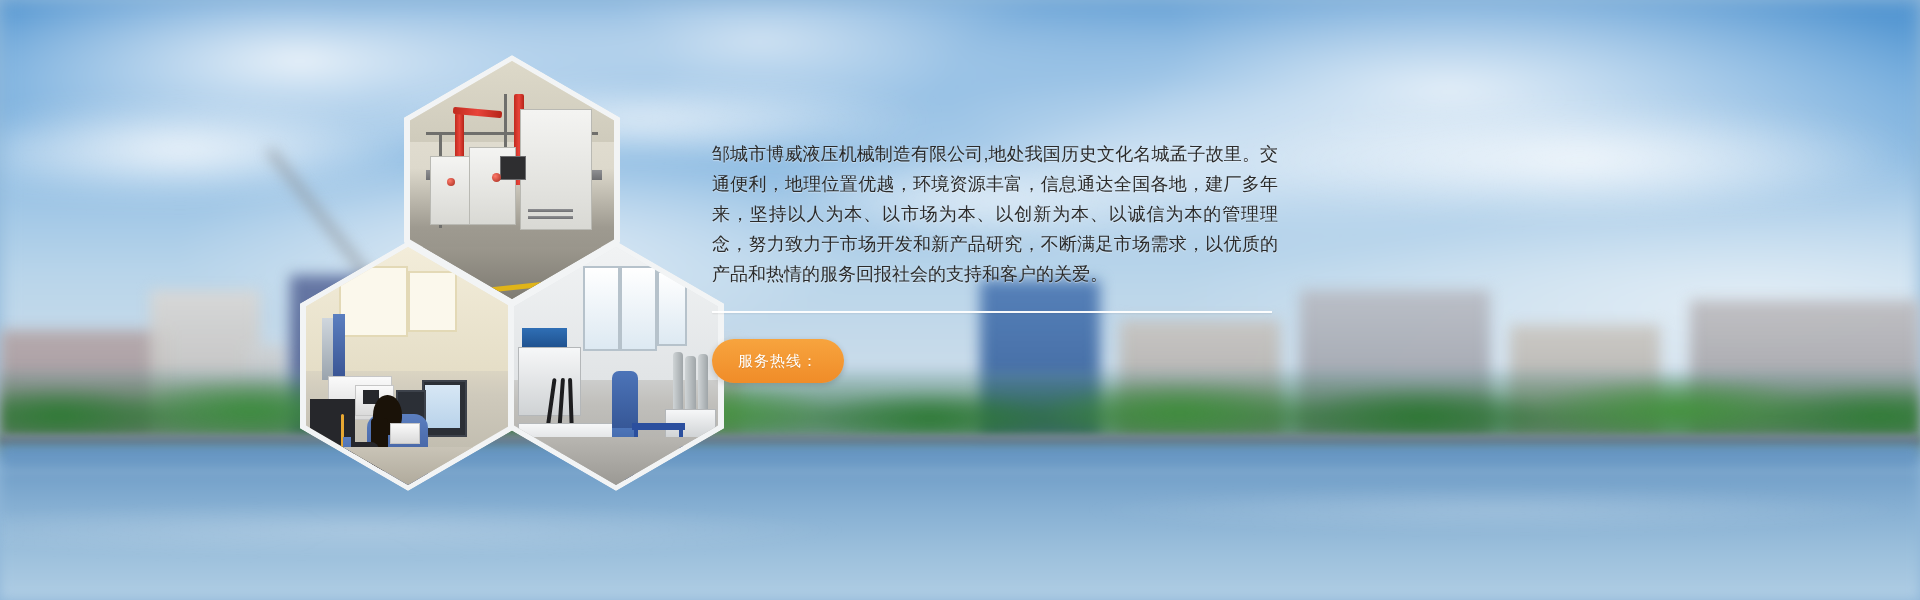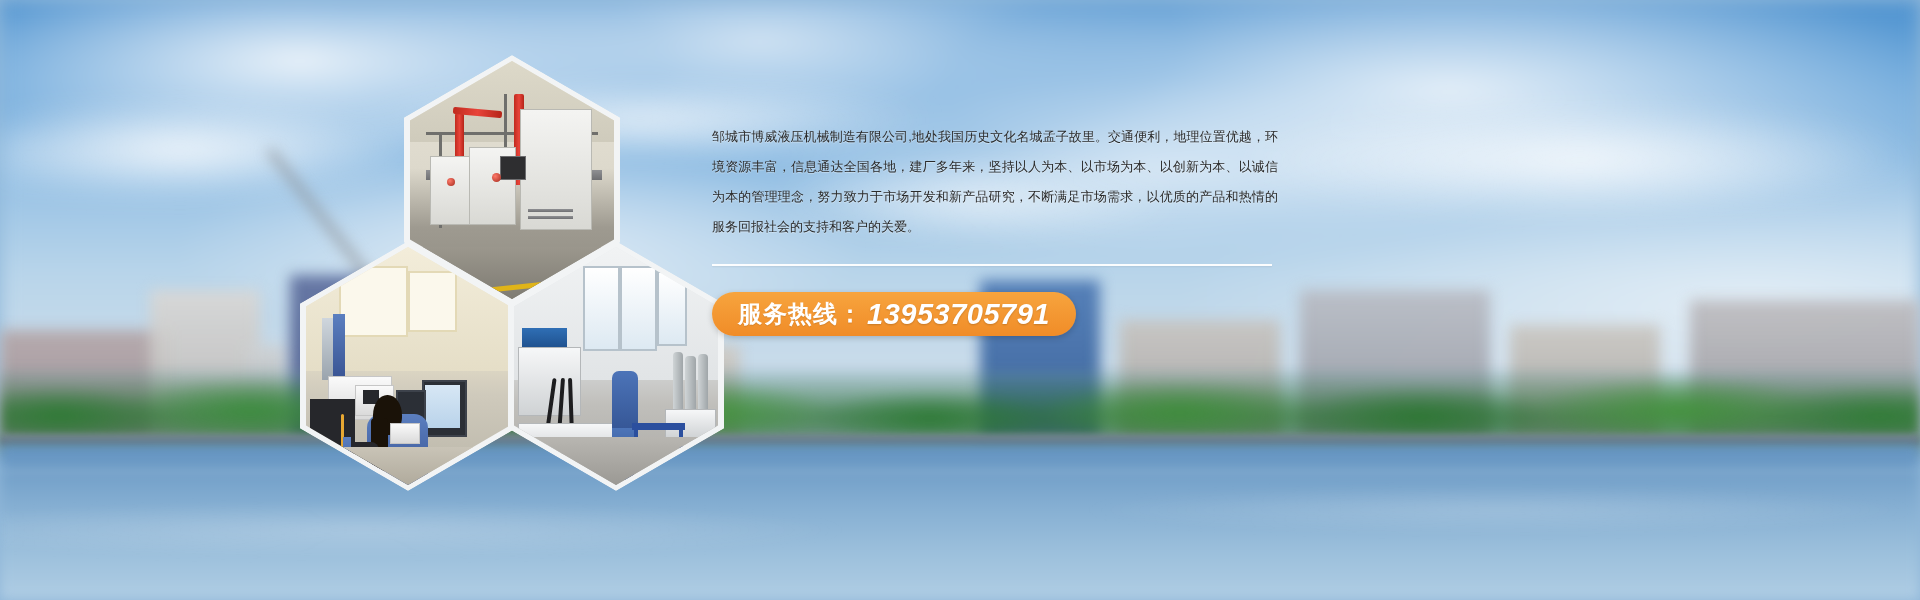--- a/index.html
+++ b/index.html
@@ -140,37 +140,37 @@
     white-space:nowrap;
     text-shadow:
       -1.6px -1.6px 0 #fff, 1.6px -1.6px 0 #fff,
       -1.6px  1.6px 0 #fff, 1.6px  1.6px 0 #fff,
        0 2px 3px rgba(0,0,0,.18);
   }
   .title .t-blue{color:#1b4f9c;}
   .title .t-red{color:#cc1414;}
 
   .desc{
-    margin-top:18px;width:566px;
-    font-size:13px;line-height:30px;color:#2b2b2b;
+    margin-top:35px;width:566px;
+    font-size:18px;line-height:30px;color:#2b2b2b;
     text-align:justify;
     text-shadow:0 1px 1px rgba(255,255,255,.45);
   }
   .divider{
     margin-top:22px;width:560px;height:2px;background:#ffffff;opacity:.95;
     box-shadow:0 1px 2px rgba(0,0,0,.08);
   }
   .hotline{
     margin-top:26px;display:inline-flex;align-items:center;
     height:44px;padding:0 26px;border-radius:22px;
     background:linear-gradient(180deg,#f7a43e,#f08c28);
     box-shadow:0 2px 6px rgba(0,0,0,.18);
   }
   .hotline .lbl{
-    color:#ffffff;font-size:24px;font-weight:bold;letter-spacing:1px;
+    color:#ffffff;font-size:15px;font-weight:normal;letter-spacing:1px;
     text-shadow:0 1px 1px rgba(0,0,0,.12);
   }
   .hotline .num{
     color:#ffffff;font-size:29px;font-weight:bold;font-style:italic;
     letter-spacing:.5px;margin-left:4px;
     text-shadow:0 1px 2px rgba(0,0,0,.18);
   }
 </style>
 </head>
 <body>
@@ -291,18 +291,17 @@
 
   <div class="content">
 
 
     <div class="desc">邹城市博威液压机械制造有限公司,地处我国历史文化名城孟子故里。交通便利，地理位置优越，环境资源丰富，信息通达全国各地，建厂多年来，坚持以人为本、以市场为本、以创新为本、以诚信为本的管理理念，努力致力于市场开发和新产品研究，不断满足市场需求，以优质的产品和热情的服务回报社会的支持和客户的关爱。</div>
 
     <div class="divider"></div>
 
     <div class="hotline">
       <span class="lbl">服务热线：</span>
-      <span class="num">13953705791</span>
     </div>
 
   </div>
 
 </div>
 
 </body></html>

